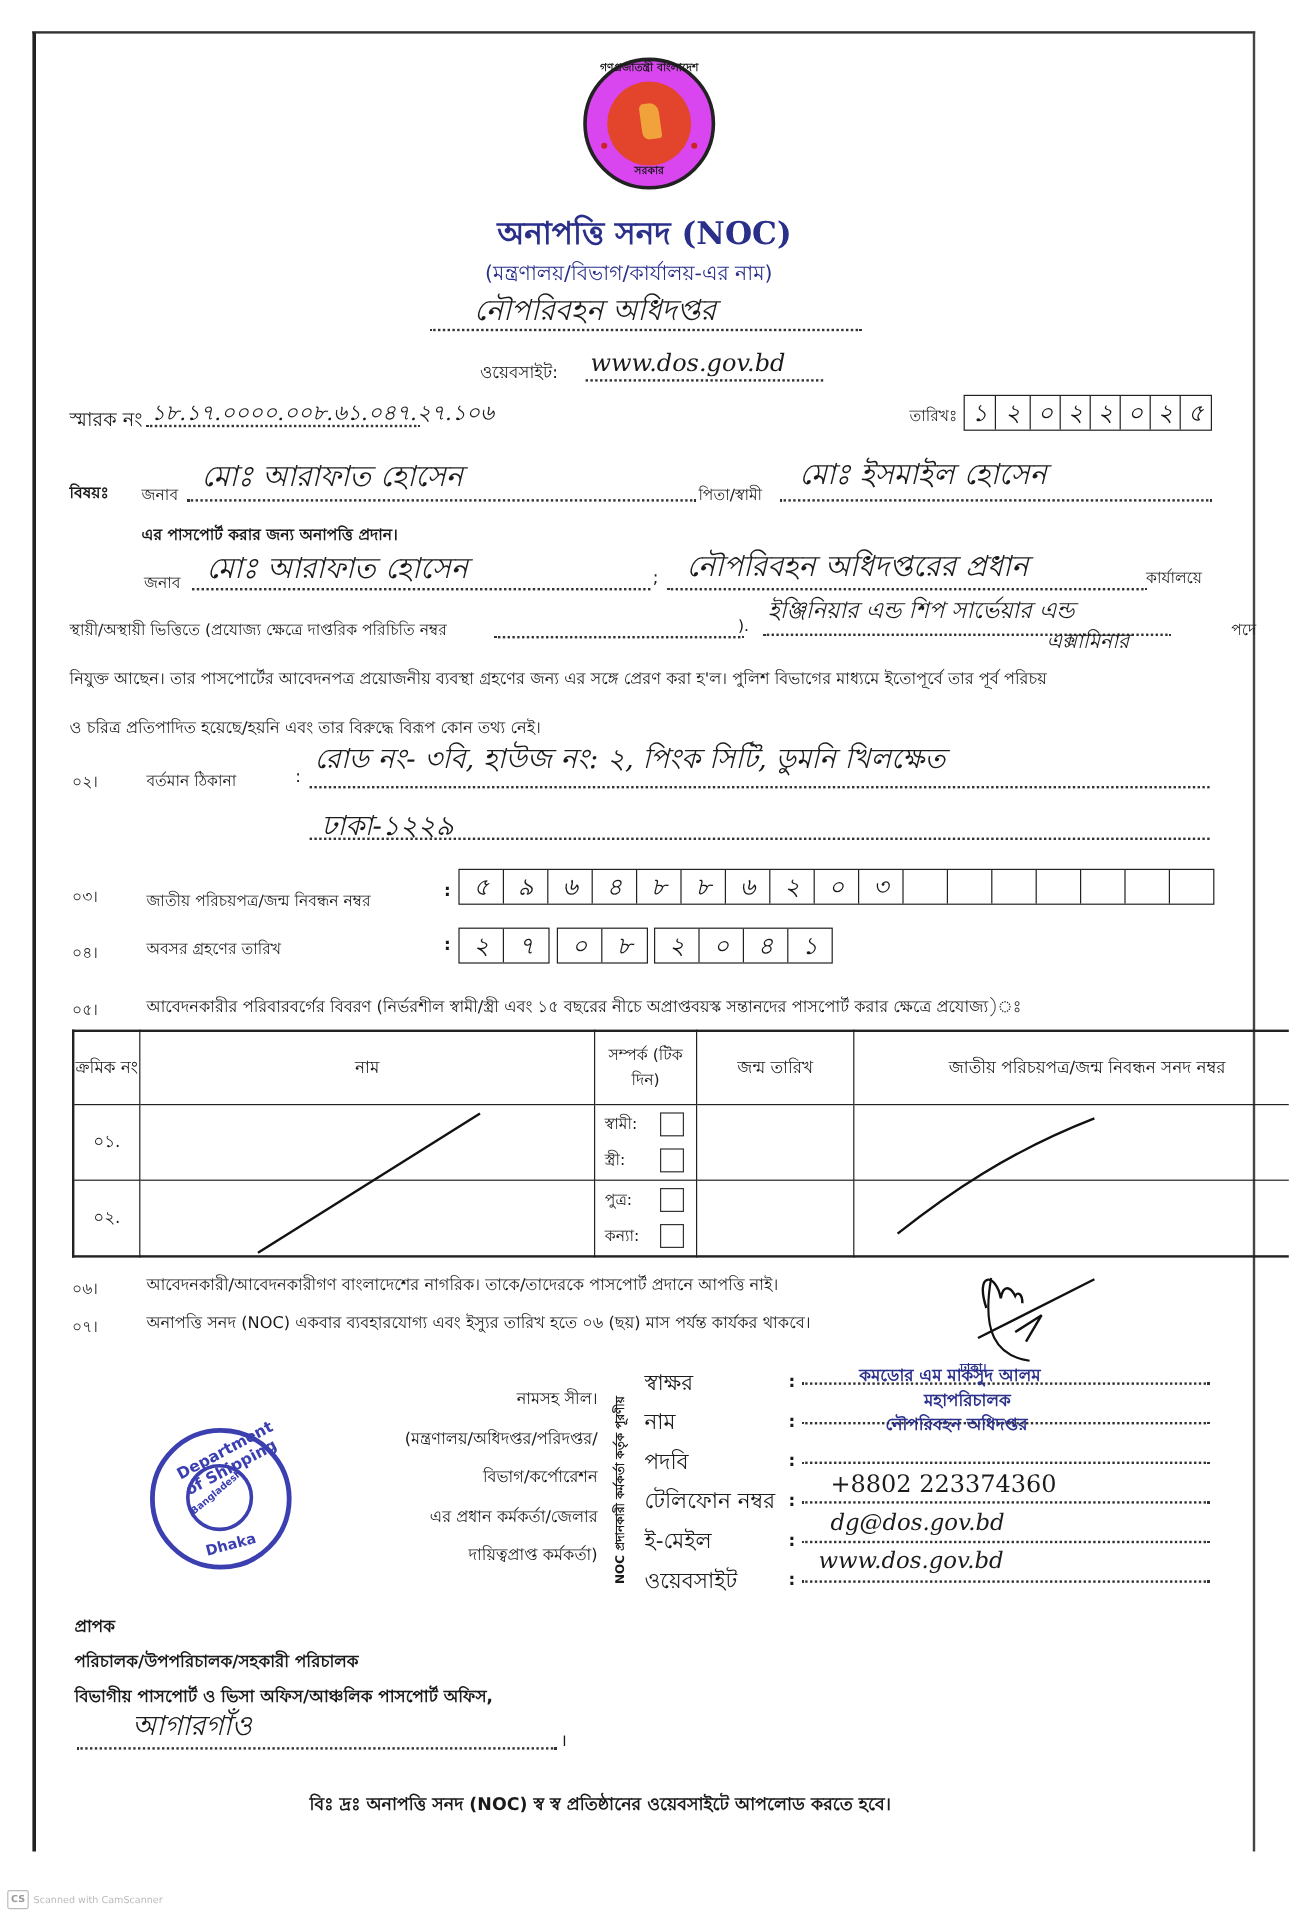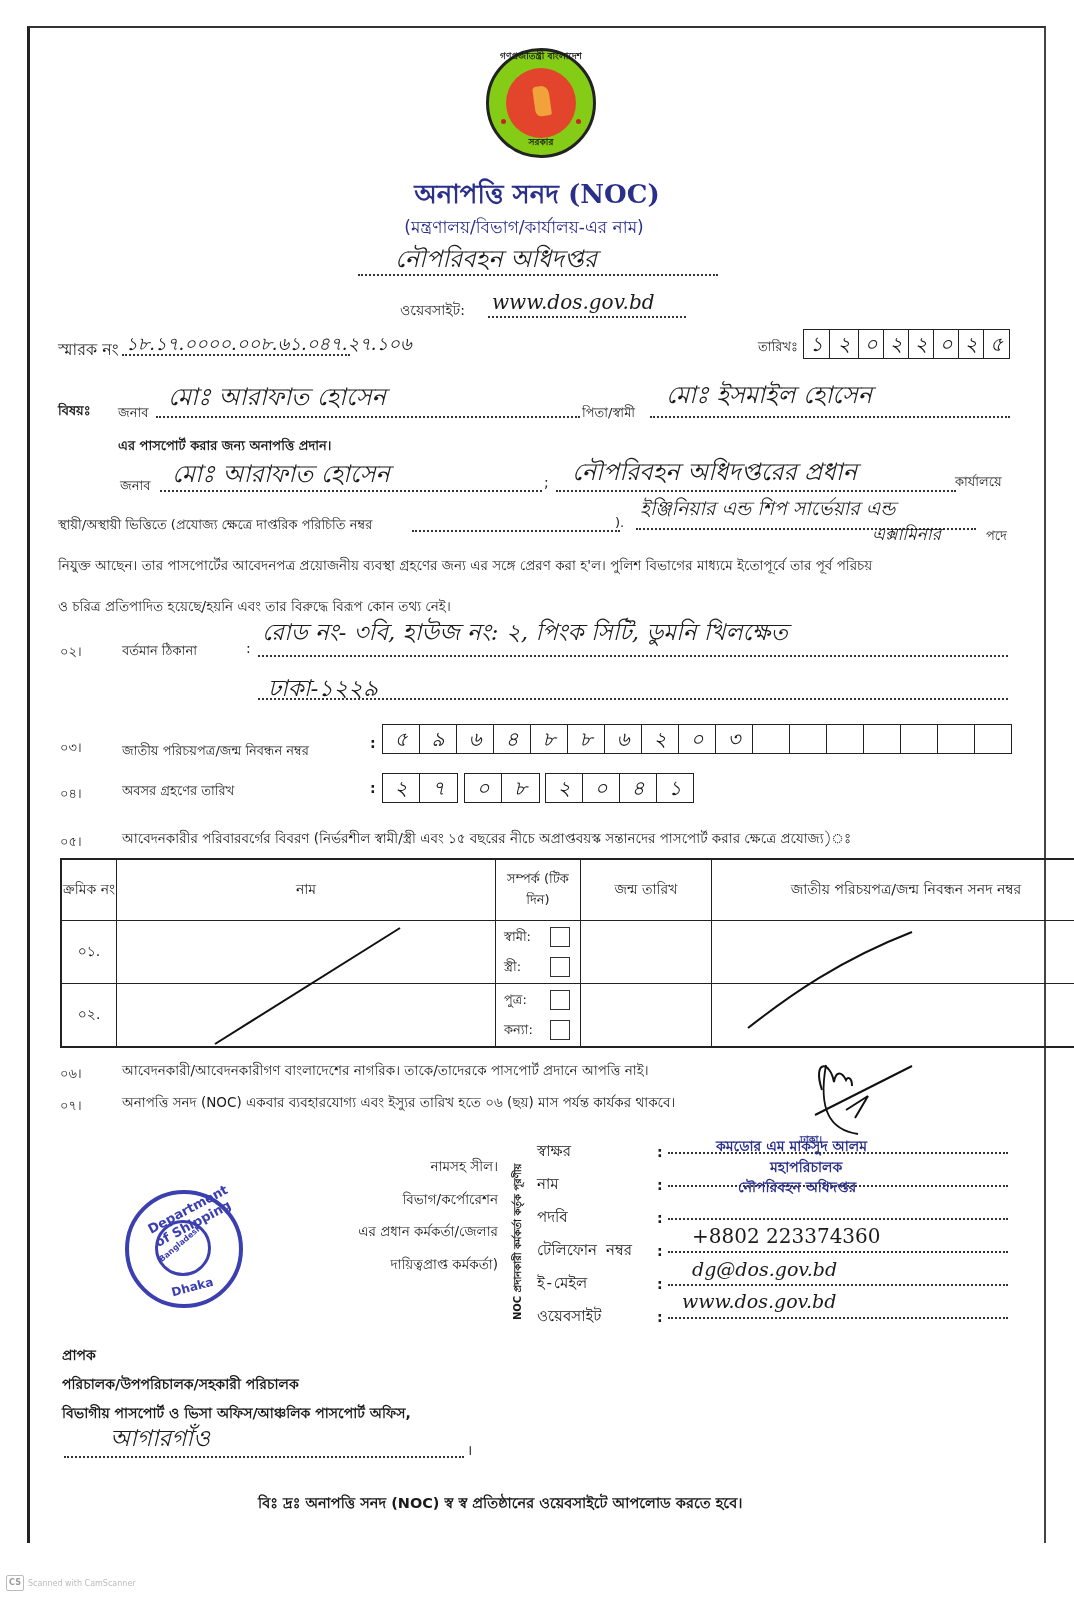--- a/index.html
+++ b/index.html
@@ -5,21 +5,21 @@
   html,body{margin:0;padding:0;background:#ffffff;}
   body{width:1074px;height:1600px;position:relative;overflow:hidden;font-family:"DejaVu Sans",sans-serif;color:#1a1a1a;}
   .page-border{position:absolute;left:27px;top:26px;width:1014px;height:1515px;border-left:3px solid #222;border-top:2px solid #333;border-right:2px solid #444;}
   .abs{position:absolute;}
   .print{font-size:14px;color:#1a1a1a;white-space:nowrap;}
   .small{font-size:13px;}
   .hand{font-family:"DejaVu Serif",serif;font-style:italic;color:#1b1b1b;white-space:nowrap;}
   .dots{position:absolute;border-bottom:2px dotted #333;height:0;}
   .blue{color:#2a2f8a;}
   
-  .emblem{left:486px;top:48px;width:104px;height:104px;border-radius:50%;border:3px solid #222;background:#84cc16;}
+  .emblem{left:486px;top:48px;width:104px;height:104px;border-radius:50%;border:3px solid #222;background:#d946ef;}
   .emblem-inner{position:absolute;left:17px;top:17px;width:70px;height:70px;border-radius:50%;background:#e2452b;}
   .emblem-map{position:absolute;left:28px;top:18px;width:16px;height:30px;background:#f2a23a;border-radius:4px 8px 2px 6px;transform:rotate(-8deg);}
   .emblem-top{position:absolute;left:0;top:-2px;width:104px;text-align:center;font-size:9px;font-weight:bold;}
   .emblem-bot{position:absolute;left:0;top:84px;width:104px;text-align:center;font-size:9px;font-weight:bold;}
   .dot-r{position:absolute;width:5px;height:5px;border-radius:50%;background:#c22;}
   .title{left:0;width:1074px;top:174px;text-align:center;font-family:"DejaVu Serif",serif;font-size:26px;font-weight:bold;color:#2a2f8a;}
   .subtitle{left:0;width:1048px;top:214px;text-align:center;font-size:17px;color:#2a2f8a;}
   .digitbox{position:absolute;display:flex;border:1.5px solid #222;}
   .digitbox span{display:block;border-right:1.5px solid #222;text-align:center;font-family:"DejaVu Serif",serif;font-style:italic;font-size:20px;line-height:28px;}
   .digitbox span:last-child{border-right:none;}
@@ -92,21 +92,21 @@
 <div class="abs hand" style="left:572px;top:453px;font-size:24px;">নৌপরিবহন অধিদপ্তরের প্রধান</div>
 <div class="dots" style="left:556px;top:490px;width:400px;"></div>
 <div class="abs print small" style="left:955px;top:472px;">কার্যালয়ে</div>
 
 <div class="abs print small" style="left:58px;top:515px;">স্থায়ী/অস্থায়ী ভিত্তিতে (প্রযোজ্য ক্ষেত্রে দাপ্তরিক পরিচিতি নম্বর</div>
 <div class="dots" style="left:412px;top:530px;width:208px;"></div>
 <div class="abs print small" style="left:615px;top:515px;">).</div>
 <div class="abs hand" style="left:640px;top:494px;font-size:19px;">ইঞ্জিনিয়ার এন্ড শিপ সার্ভেয়ার এন্ড</div>
 <div class="dots" style="left:636px;top:528px;width:340px;"></div>
 <div class="abs hand" style="left:872px;top:521px;font-size:17px;">এক্সামিনার</div>
-<div class="abs print small" style="left:986px;top:515px;margin-top:11px;">পদে</div>
+<div class="abs print small" style="left:1026px;top:515px;">পদে</div>
 
 <div class="abs print" style="left:58px;top:555px;font-size:13.5px;">নিযুক্ত আছেন। তার পাসপোর্টের আবেদনপত্র প্রয়োজনীয় ব্যবস্থা গ্রহণের জন্য এর সঙ্গে প্রেরণ করা হ'ল। পুলিশ বিভাগের মাধ্যমে  ইতোপূর্বে তার পূর্ব পরিচয়</div>
 <div class="abs print" style="left:58px;top:596px;font-size:13.5px;">ও চরিত্র প্রতিপাদিত হয়েছে/হয়নি এবং তার বিরুদ্ধে বিরূপ কোন তথ্য নেই।</div>
 
 <div class="abs print small" style="left:60px;top:642px;">০২।</div>
 <div class="abs print small" style="left:122px;top:641px;">বর্তমান ঠিকানা</div>
 <div class="abs print" style="left:246px;top:640px;">:</div>
 <div class="abs hand" style="left:262px;top:614px;font-size:23px;">রোড নং- ৩বি, হাউজ নং: ২, পিংক সিটি, ডুমনি খিলক্ষেত</div>
 <div class="dots" style="left:258px;top:655px;width:750px;"></div>
 <div class="abs hand" style="left:268px;top:670px;font-size:23px;">ঢাকা-১২২৯</div>
@@ -200,27 +200,28 @@
 </tbody>
   </table>
 
 <div class="abs print small" style="left:60px;top:1064px;">০৬।</div>
 <div class="abs print" style="left:122px;top:1060px;font-size:13.5px;">আবেদনকারী/আবেদনকারীগণ বাংলাদেশের নাগরিক। তাকে/তাদেরকে পাসপোর্ট প্রদানে আপত্তি নাই।</div>
 <div class="abs print small" style="left:60px;top:1096px;">০৭।</div>
 <div class="abs print" style="left:122px;top:1092px;font-size:13.5px;">অনাপত্তি সনদ (NOC) একবার ব্যবহারযোগ্য এবং ইস্যুর তারিখ হতে ০৬ (ছয়) মাস পর্যন্ত কার্যকর থাকবে।</div>
 
 <div class="abs print" style="left:260px;top:1150px;width:238px;text-align:right;font-size:13.5px;line-height:32.5px;white-space:normal;">
   <div>নামসহ সীল।</div>
+  <div>(মন্ত্রণালয়/অধিদপ্তর/পরিদপ্তর/</div>
   <div>বিভাগ/কর্পোরেশন</div>
   <div>এর প্রধান কর্মকর্তা/জেলার</div>
   <div>দায়িত্বপ্রাপ্ত কর্মকর্তা)</div>
 </div>
 <div class="vtext">NOC প্রদানকারী কর্মকর্তা কর্তৃক পূরণীয়</div>
 
-<div class="abs print" style="left:537px;top:1136px;font-size:15px;line-height:33px;font-family:Liberation Mono, monospace;">
+<div class="abs print" style="left:537px;top:1136px;font-size:18px;line-height:33px;">
   <div>স্বাক্ষর</div>
   <div>নাম</div>
   <div>পদবি</div>
   <div>টেলিফোন নম্বর</div>
   <div>ই-মেইল</div>
   <div>ওয়েবসাইট</div>
 </div>
 <div class="abs print" style="left:657px;top:1136px;font-size:14px;line-height:33px;font-weight:bold;">
   <div>:</div>
     <div>:</div>

